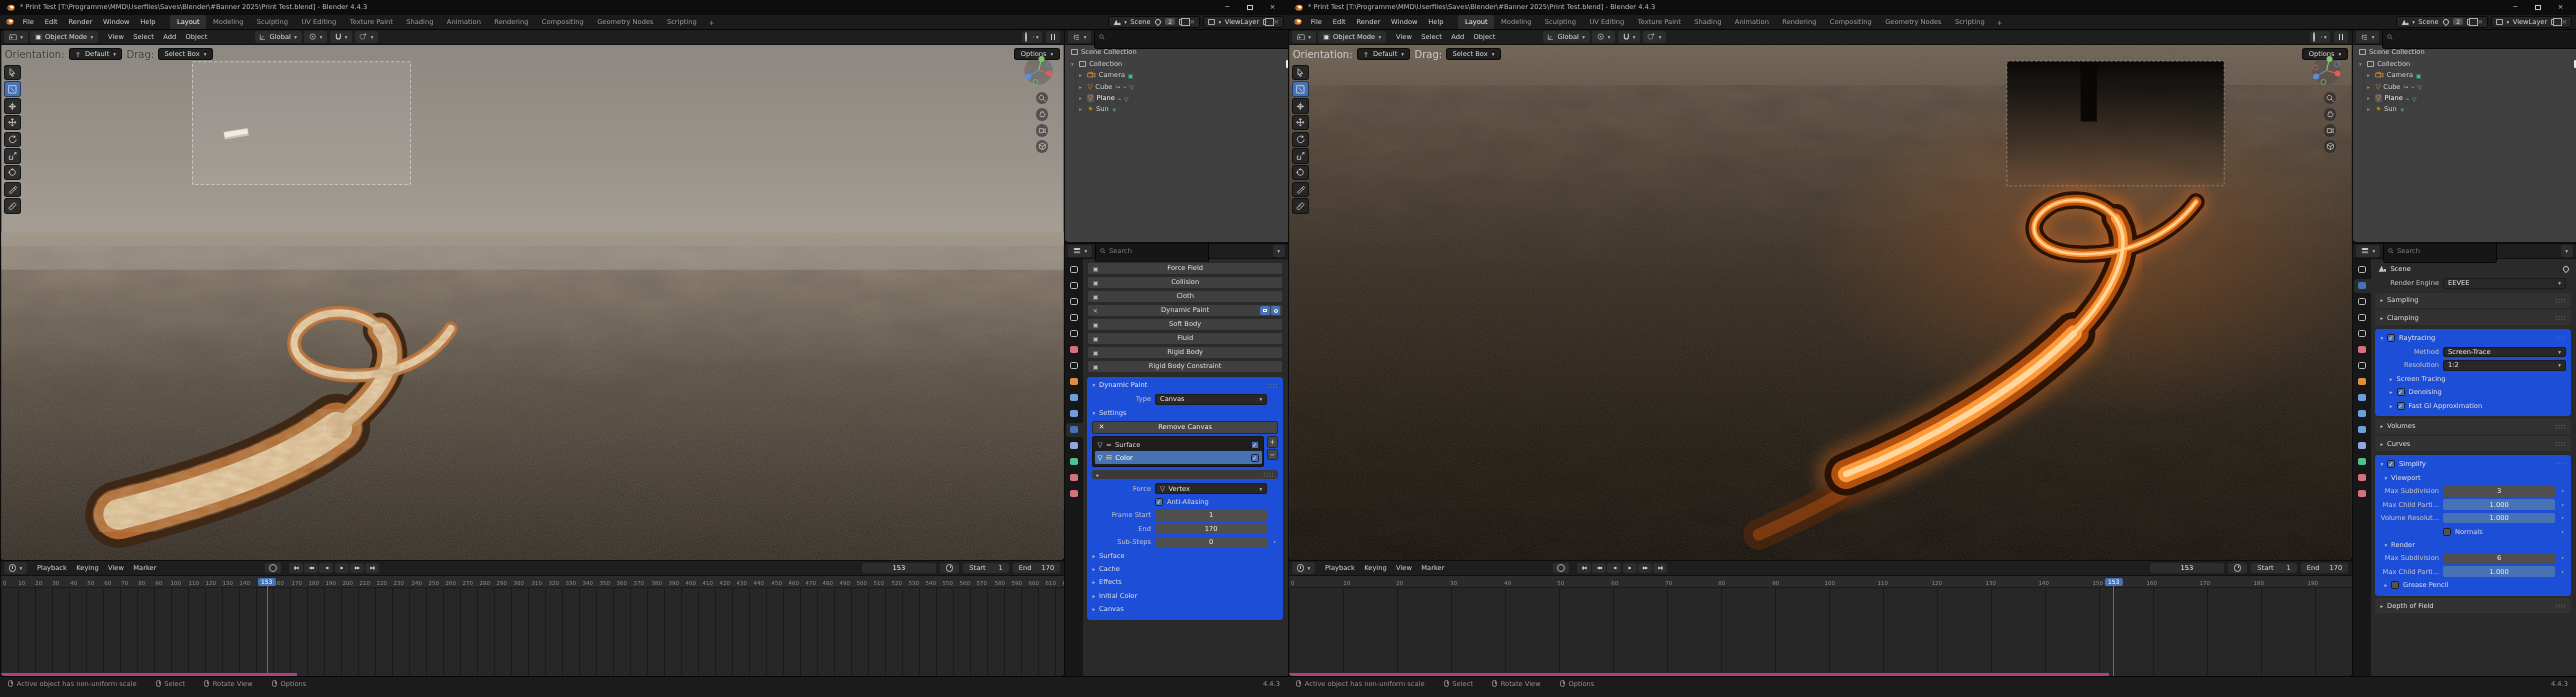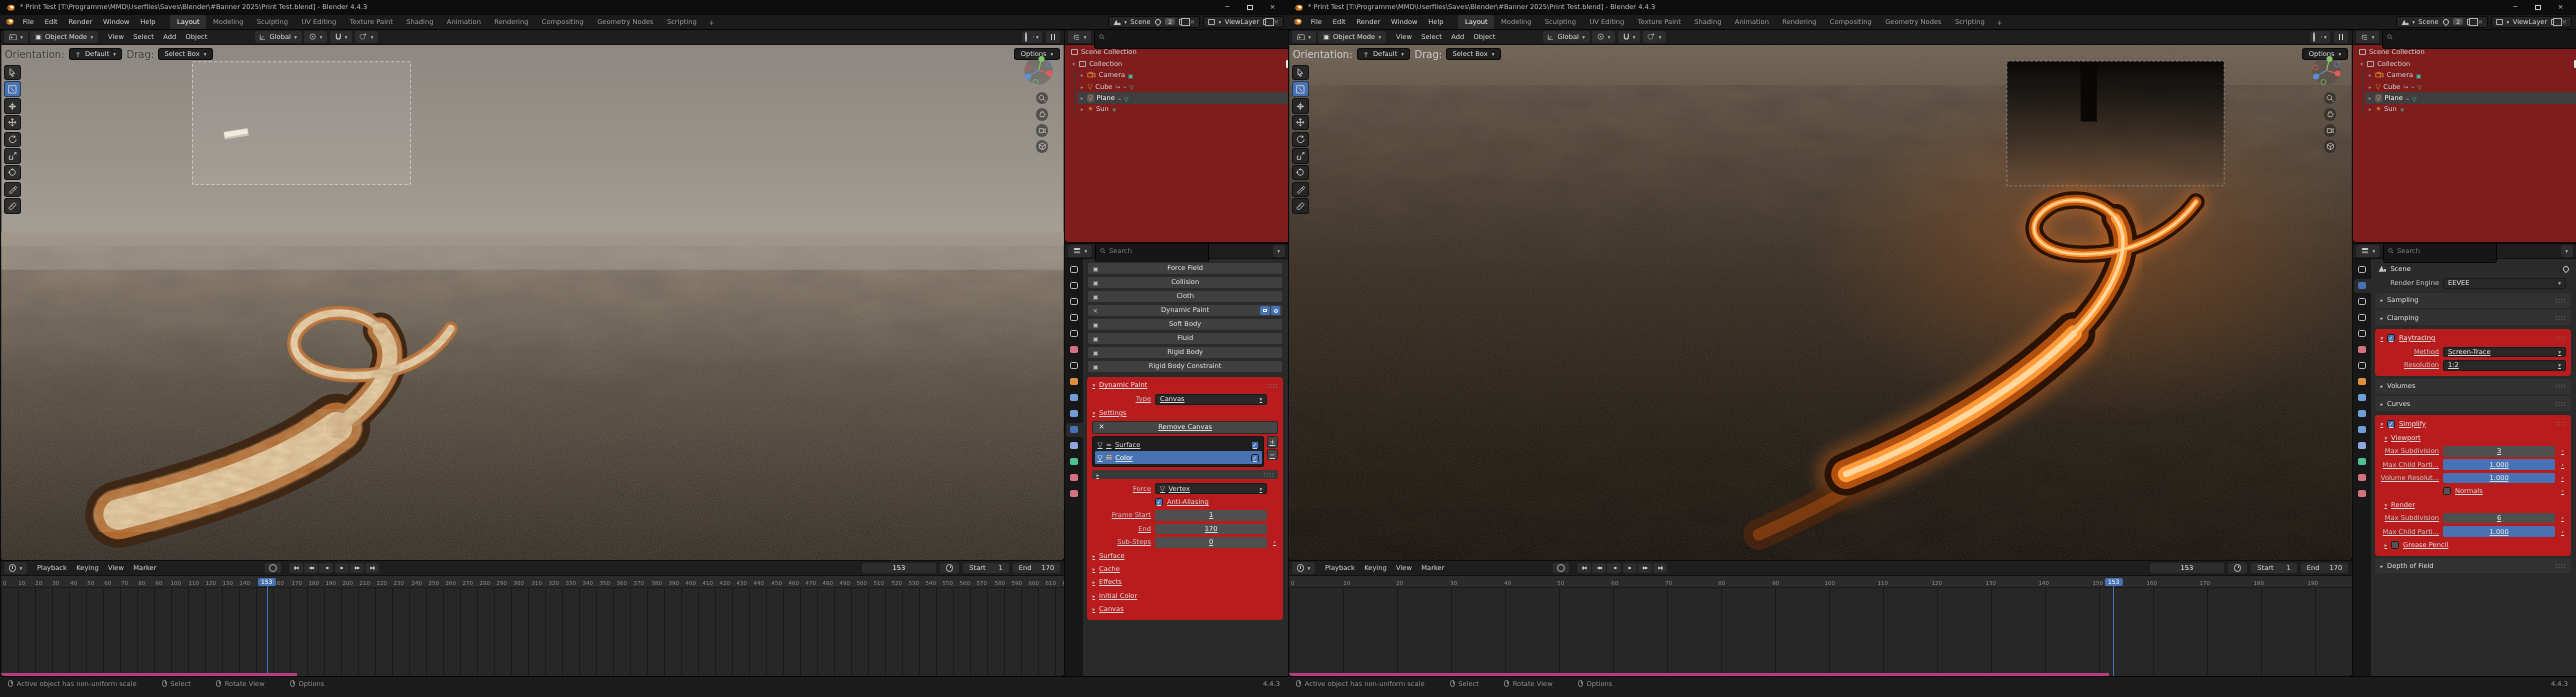--- a/index.html
+++ b/index.html
@@ -69,21 +69,21 @@
   .sphere.wire { border:1px solid #bdbdbd; background:transparent; position:relative; }
   .sphere.solid { background:#a9a9a9; }
   .sphere.matcap { background:conic-gradient(#c9c9c9 0 50%, #6f6f6f 50% 100%); }
   .sphere.render { background:radial-gradient(circle at 35% 30%, #ffd9a0, #c96a2e 70%); }
   .sphere-wrap.active { background:#4772b3; border-radius:2px; padding:0.7px; }
   .pause-pill { background:#2d2d2d; border-radius:2.7px; height:11.4px; width:14.8px; display:flex; gap:1.3px;
                 align-items:center; justify-content:center; }
   .pbar { width:1.7px; height:6px; background:#cfcfcf; }
 
   
-  .outliner { left:1065px; top:30px; width:257px; height:212px; background:#7f1d1d;text-align:center; }
+  .outliner { left:1065px; top:30px; width:257px; height:212px; background:#404040; }
   .search-pill { flex:1; background:#161616; border:0.7px solid #060606; border-radius:2.7px; height:10.7px;
                  display:flex; align-items:center; gap:3.4px; padding:11px 4px; color:#7d7d7d; }
   .ol-tree { padding:2px 2.7px 0 4px; }
   .ol-row { display:flex; align-items:center; height:11.4px; gap:2.7px; color:#cfcfcf; border-radius:2px; padding:0 2px; }
   .ol-row.selected { background:#3f3f3f; color:#efefef; }
   .ol-right { margin-left:auto; display:flex; gap:4.7px; align-items:center; }
   .eye { width:7.4px; height:4.7px; border:0.7px solid #9f9f9f; border-radius:50%; position:relative; display:inline-block; }
   .eye::after { content:""; position:absolute; left:2.1px; top:0.9px; width:1.7px; height:1.7px; border-radius:50%; background:#9f9f9f; }
   .camico { width:7.4px; height:5.4px; border:0.7px solid #9f9f9f; border-radius:1.3px; position:relative; display:inline-block; }
   .camico::after { content:""; position:absolute; left:1.9px; top:0.9px; width:2.3px; height:2.3px; border-radius:50%; border:0.7px solid #9f9f9f; }
@@ -103,21 +103,21 @@
   .ptab.active { background:#2a2a2a; }
   .ptab-ico { width:7.4px; height:7.4px; border-radius:1.7px; }
   .props-scroll { flex:1; padding:2px 4.7px 0 4px; overflow:hidden; position:relative; }
   .pbtn { position:relative; background:#3f3f3f; border:0.7px solid #2a2a2a; border-radius:2px; height:12.7px; margin:1.3px 0;
           display:flex; align-items:center; justify-content:center; color:#dedede; }
   .pbtn .lead-ico { position:absolute; left:4.7px; color:#bdbdbd; font-size:6px; }
   .pbtn-toggles { position:absolute; right:2px; top:1.3px; display:flex; gap:1.3px; }
   .tgl { width:9.4px; height:8.7px; background:#4772b3; border-radius:1.7px; display:flex; align-items:center; justify-content:center; }
   .tgl-mon { width:4.7px; height:3.4px; border:0.7px solid #fff; }
   .tgl-cam { width:4px; height:4px; border:0.7px solid #fff; border-radius:50%; }
-  .panel { background:#b91c1c; border-radius:3.4px; margin:4px 0 2.7px; padding:1.3px 0 4px;text-decoration:underline; }
+  .panel { background:#1d4ed8; border-radius:3.4px; margin:4px 0 2.7px; padding:1.3px 0 4px; }
   .panel-head { display:flex; align-items:center; gap:4px; height:14.8px; padding:0 5.4px; color:#e4e4e4; }
   .grip { width:10.7px; height:4.7px; margin-left:auto;
           background-image:radial-gradient(#777 0.7px, transparent 0.9px); background-size:2.7px 2.7px; }
   .panel-row { background:#323232; border-radius:3.4px; height:14.8px; margin:2.7px 0; display:flex;
                align-items:center; gap:4px; padding:0 5.4px; color:#dcdcdc; }
   .prow { display:flex; align-items:center; gap:4px; height:13.4px; padding:0 5.4px 0 0; }
   .prow .plabel { width:64px; text-align:right; color:#c2c2c2; flex:none; }
   .dd { flex:1; background:#282828; border:0.7px solid #1b1b1b; border-radius:2px; height:10.7px;
         display:flex; align-items:center; padding:0 4px; gap:3.4px; color:#e2e2e2; }
   .dd .caret { margin-left:auto; }
@@ -163,21 +163,21 @@
   .frame-field { width:74px; height:10.7px; background:#2d2d2d; border-radius:2px; display:flex; align-items:center;
                  justify-content:center; color:#efefef; }
   .se-pill { display:flex; align-items:center; gap:3.4px; background:#2d2d2d; border-radius:2px; height:10.7px; padding:0 6px; }
   .autokey { width:8px; height:8px; border:1px solid #a9a9a9; border-radius:50%; }
   .clock { width:7.4px; height:7.4px; border:1px solid #bdbdbd; border-radius:50%; position:relative; }
   .clock::after { content:""; position:absolute; left:2.7px; top:1px; width:1px; height:2.3px; background:#bdbdbd; }
 
   
   .statusbar { position:absolute; left:0; right:0; top:676px; height:21.5px; background:#1b1b1b;
                border-top:0.7px solid #060606; display:flex; align-items:flex-start; padding:2.7px 8px 0; color:#8f8f8f; }
-  .hint { display:flex; align-items:center; gap:3.4px; margin-right:25px; }
+  .hint { display:flex; align-items:center; gap:3.4px; margin-right:19px; }
   .mouse { width:5.4px; height:7.4px; border:0.7px solid #8a8a8a; border-radius:2.7px; position:relative; display:inline-block; }
   .mouse::after { content:""; position:absolute; left:2px; top:0; width:0.7px; height:2.7px; background:#8a8a8a; }
   .sb-version { margin-left:auto; color:#9a9a9a; }
 
   .blender-logo { width:10.7px; height:7.4px; display:inline-block; }
 </style>
 </head>
 <body>
 
 <div id="stage">
@@ -1413,20 +1413,40 @@
                 <span class="caret">▾</span>
               </span>
             </div>
             <div class="prow">
               <span class="plabel">Resolution</span>
               <span class="dd">
                 <span>1:2</span>
                 <span class="caret">▾</span>
               </span>
             </div>
+            <div class="rt-subpanels indent">
+                <div class="subhead">
+                  <span class="caret">▸</span>
+                  <span>Screen Tracing</span>
+                </div>
+                <div class="subhead">
+                  <span class="caret">▸</span>
+                  <span class="cb on">
+                    <span>✓</span>
+                  </span>
+                  <span>Denoising</span>
+                </div>
+                <div class="subhead">
+                  <span class="caret">▸</span>
+                  <span class="cb on">
+                    <span>✓</span>
+                  </span>
+                  <span>Fast GI Approximation</span>
+                </div>
+              </div>
           </div>
           <div class="panel-row">
             <span class="caret">▸</span>
             <span>Volumes</span>
             <span class="grip"></span>
           </div>
           <div class="panel-row">
             <span class="caret">▸</span>
             <span>Curves</span>
             <span class="grip"></span>

